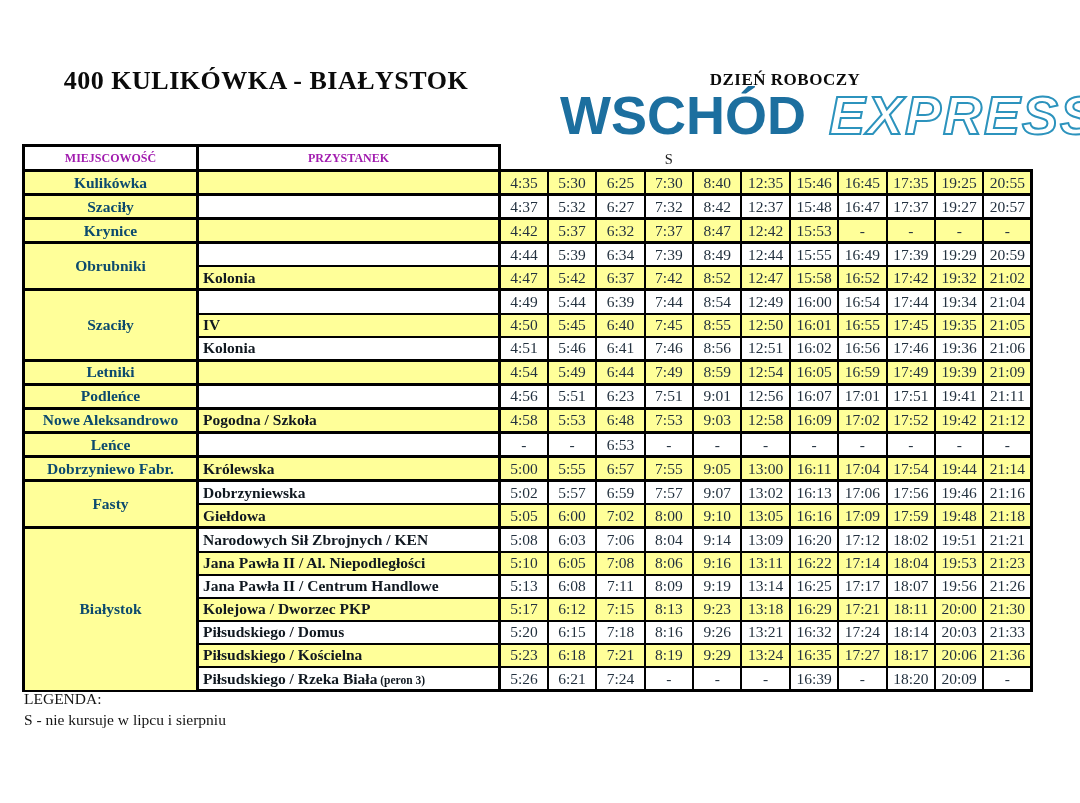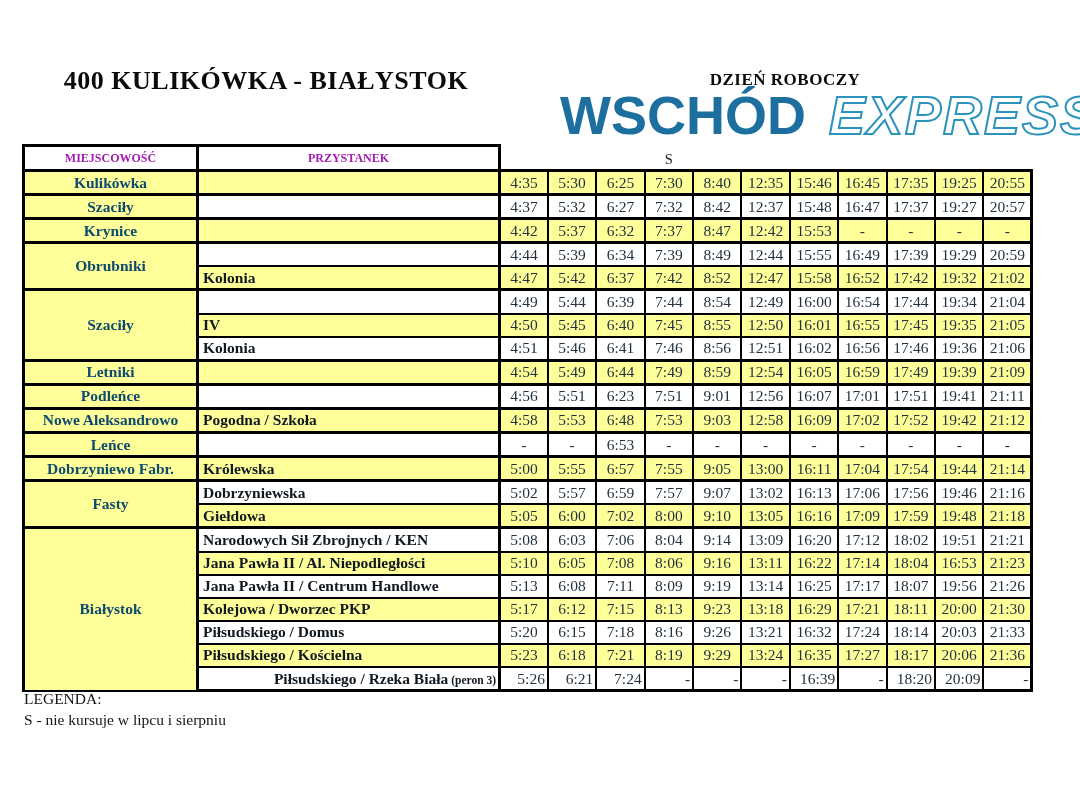--- a/index.html
+++ b/index.html
@@ -69,21 +69,21 @@
     border:3px solid #000;
     font-size:12px;font-weight:bold;text-align:center;color:#a21caf;
     height:22px;
   }
   .tt thead th.hdr-time{
     border:none;background:transparent;
     font-weight:normal;font-size:14.5px;vertical-align:bottom;
     color:#1d1d1d;padding-bottom:1px;
   }
   .tt tbody tr.group-start td{border-top:3px solid #000;}
-  .tt tbody tr:last-child td{border-bottom:3px solid #000;text-align:right;}
+  .tt tbody tr:last-child td{border-bottom:3px solid #000;}
   .tt tbody td:last-child{border-right:3px solid #000;}
   td.place-cell{
     background:var(--yellow);
     border-left:3px solid #000;border-right:3px solid #000;
     font-weight:bold;font-size:15.5px;text-align:center;color:#0c4a6e;
   }
   td.stop-cell{
     font-weight:bold;font-size:15.5px;text-align:left;color:#101820;
     border-right:3px solid #000;
     padding-left:4px;
@@ -393,21 +393,21 @@
             <td class="stop-cell yellow">Jana Pawła II / Al. Niepodległości</td>
             <td class="time-cell yellow">5:10</td>
             <td class="time-cell yellow">6:05</td>
             <td class="time-cell yellow">7:08</td>
             <td class="time-cell yellow">8:06</td>
             <td class="time-cell yellow">9:16</td>
             <td class="time-cell yellow">13:11</td>
             <td class="time-cell yellow">16:22</td>
             <td class="time-cell yellow">17:14</td>
             <td class="time-cell yellow">18:04</td>
-            <td class="time-cell yellow">16:53</td>
+            <td class="time-cell yellow">19:53</td>
             <td class="time-cell yellow">21:23</td>
           </tr>
           <tr>
             <td class="stop-cell white">Jana Pawła II / Centrum Handlowe</td>
             <td class="time-cell white">5:13</td>
             <td class="time-cell white">6:08</td>
             <td class="time-cell white">7:11</td>
             <td class="time-cell white">8:09</td>
             <td class="time-cell white">9:19</td>
             <td class="time-cell white">13:14</td>

